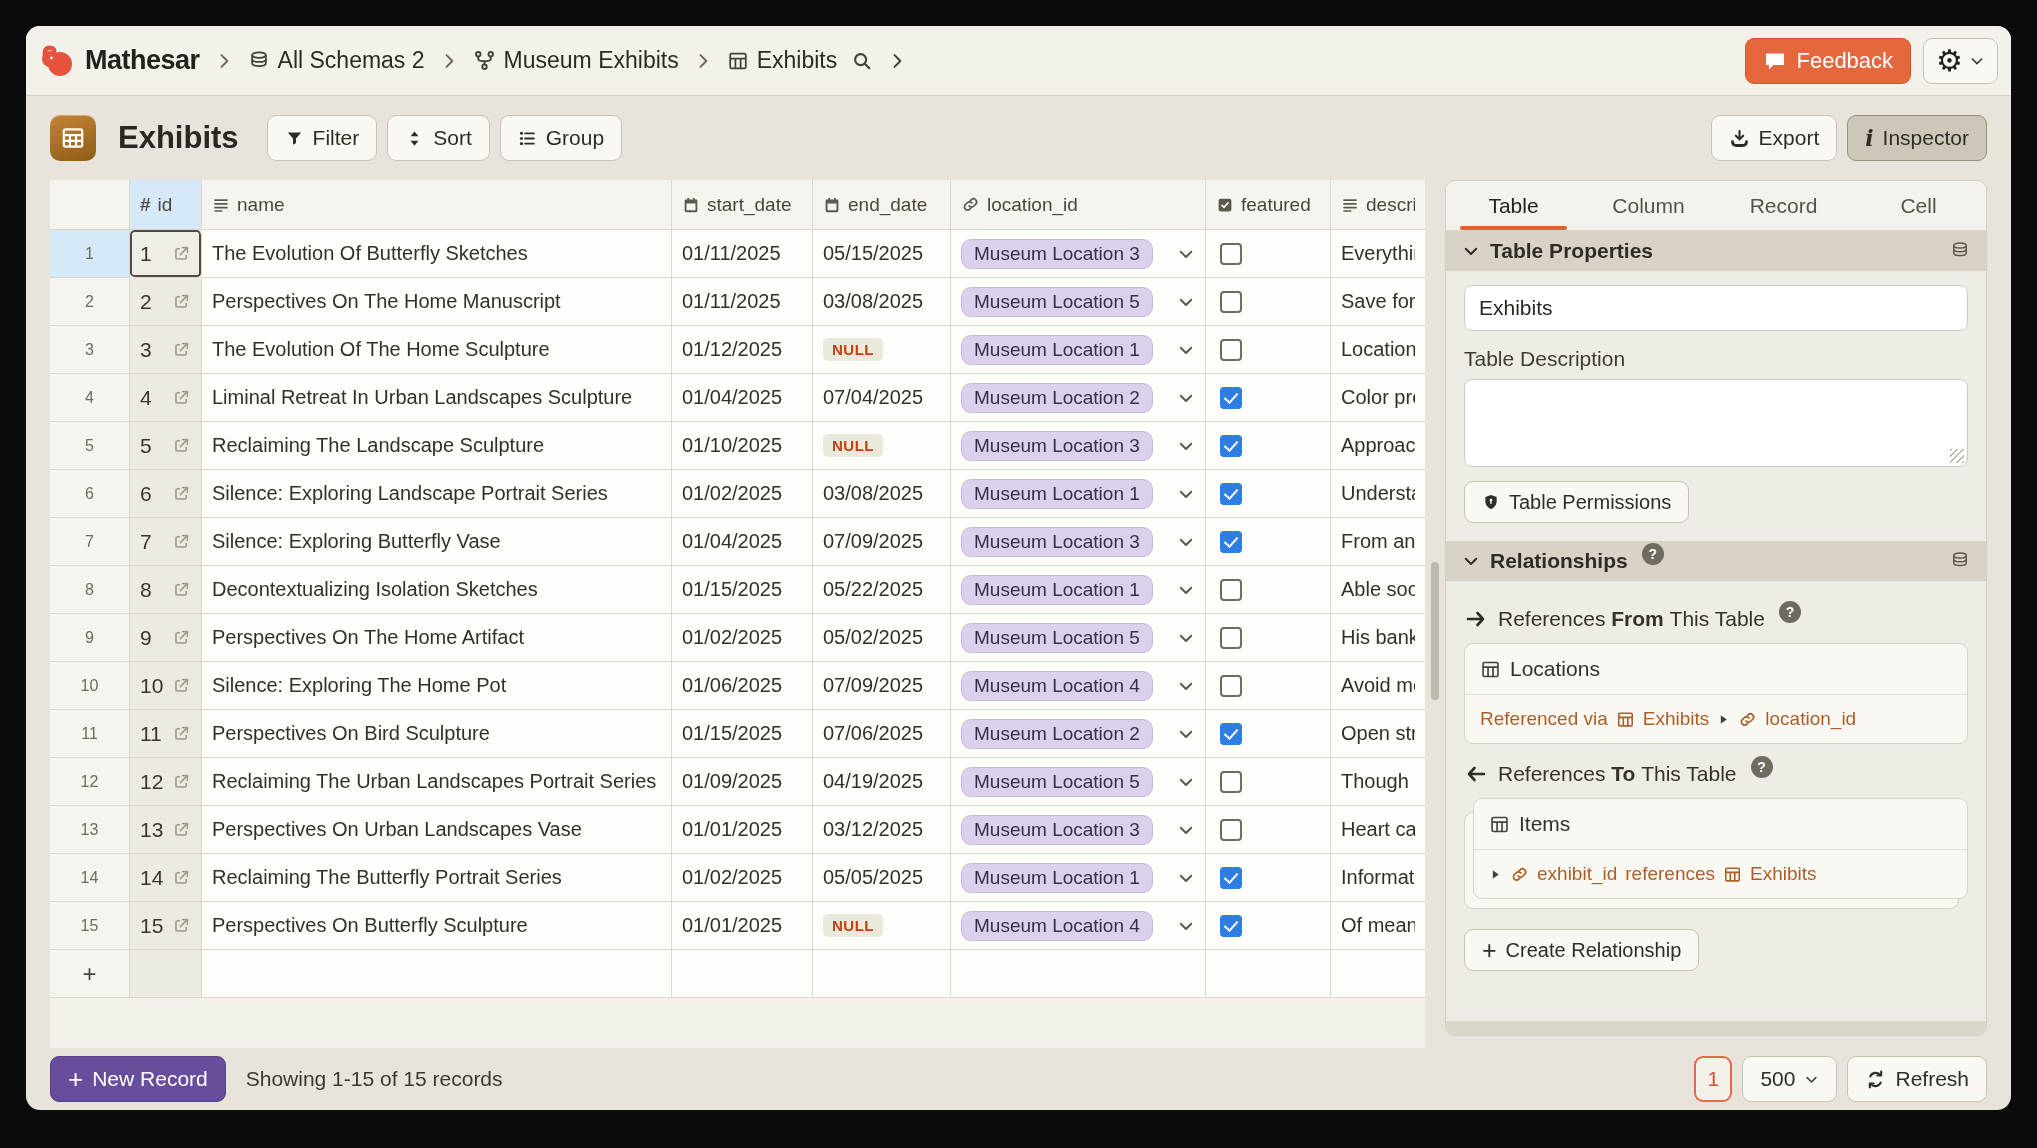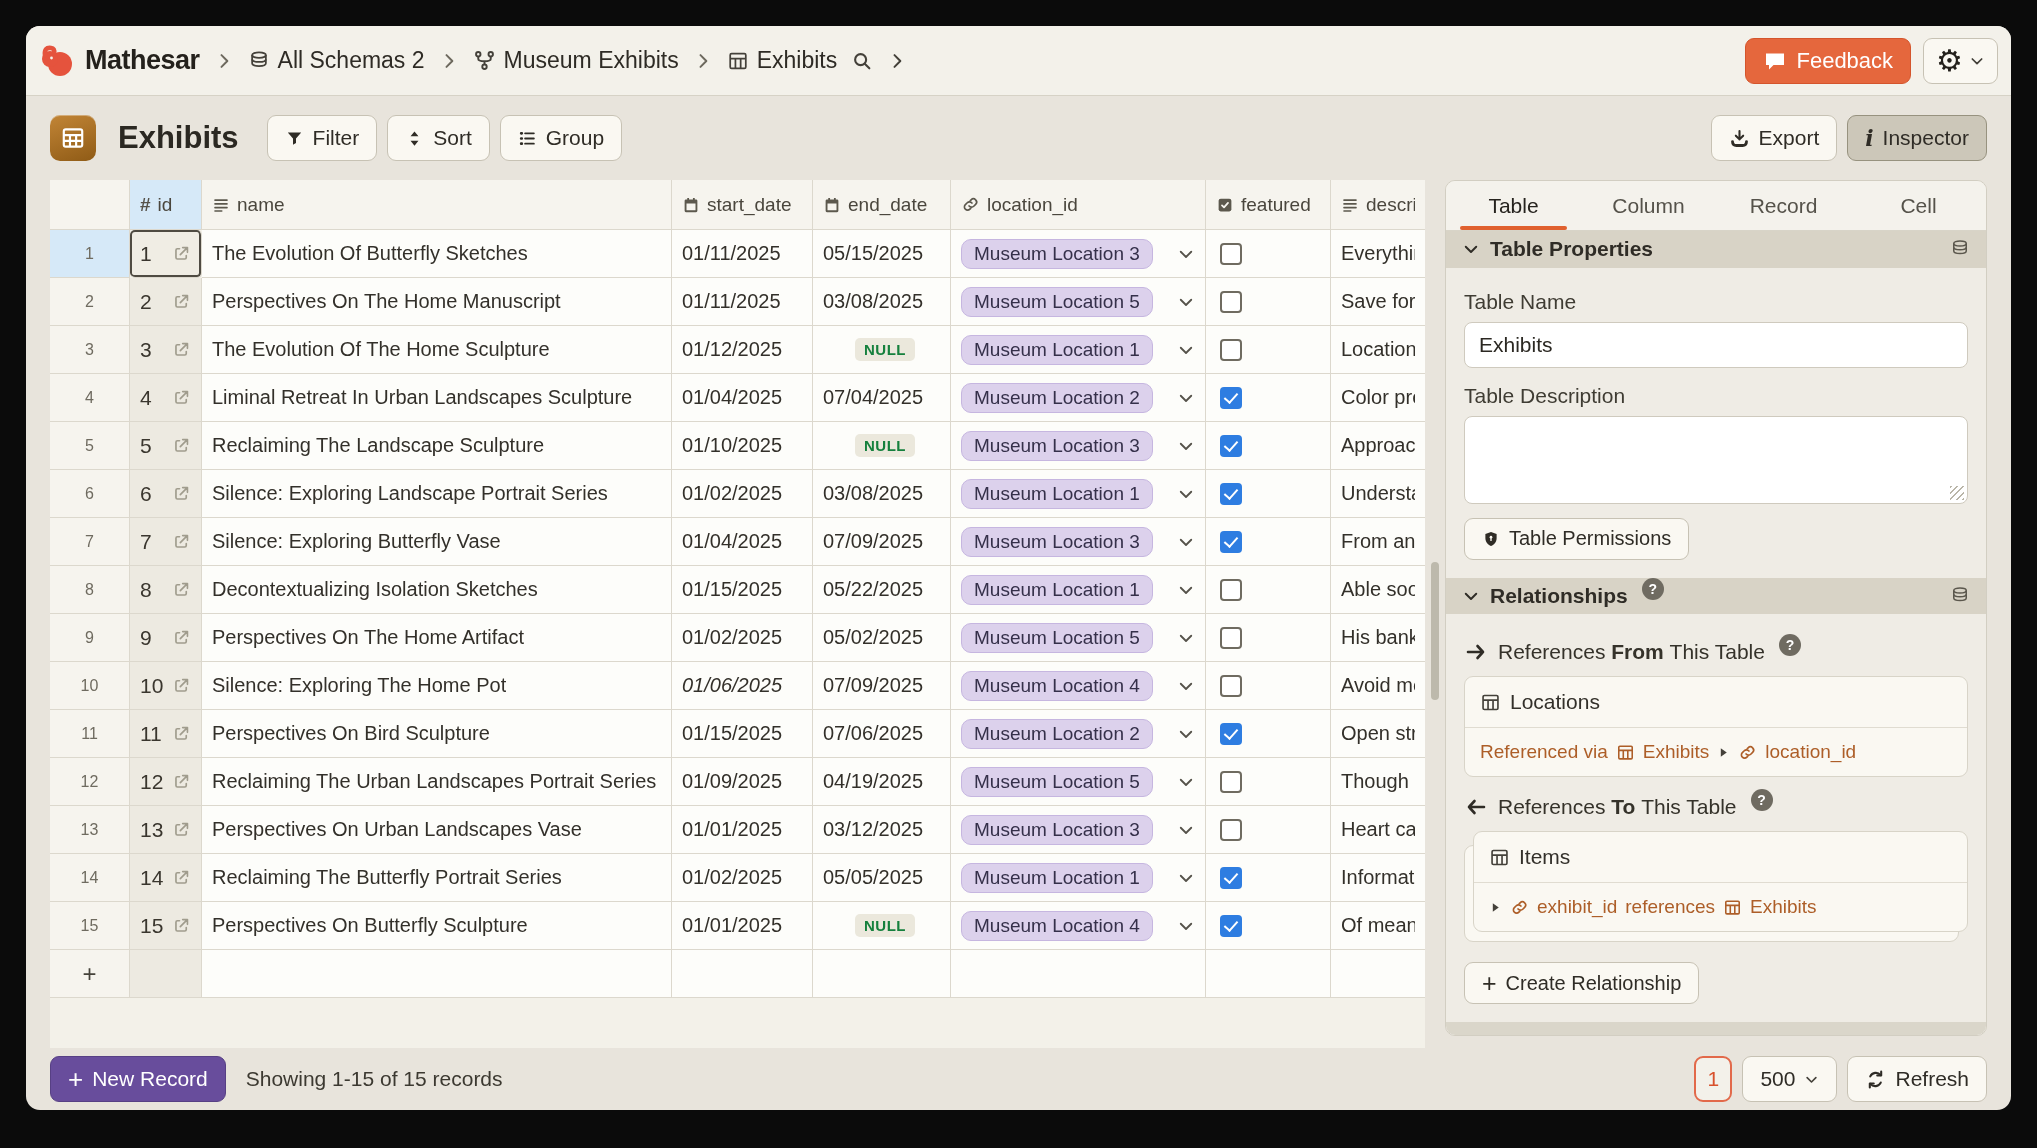--- a/index.html
+++ b/index.html
@@ -61,22 +61,22 @@
   .td.datecell,.th.col-start_date { width:141px; }
   .th.col-end_date,.td.endcell { width:138px; }
   .td.loccell,.th.col-location_id { width:255px; }
   .td.loccell { justify-content:space-between; }
   .td.featcell,.th.col-featured { width:125px; }
   .td.desccell,.th.col-description { width:94px; border-right:none;}
   .td .clip,.th .clip { white-space:nowrap; overflow:hidden; }
   .pill { background:#dcd1ec; border:1px solid #c6b6e0; border-radius:10px; padding:3px 12px;
           font-size:19px; color:#35304a; white-space:nowrap; cursor:pointer;}
   .cell-chev { color:#55524a; display:inline-flex; cursor:pointer;}
-  .nullchip { background:#ebe8dc; border-radius:5px; color:#15803d; font-size:15px;
-              font-weight:700; letter-spacing:.5px; padding:3px 9px;margin-left:32px;}
+  .nullchip { background:#ebe8dc; border-radius:5px; color:#c2410c; font-size:15px;
+              font-weight:700; letter-spacing:.5px; padding:3px 9px;}
   .cb { width:22px; height:22px; border-radius:4px; border:2.5px solid #6f6b60; background:#fff;
         margin-left:4px; cursor:pointer; position:relative;}
   .cb.checked { border:none; background:#2e7de1; }
   .cb.checked::after { content:""; position:absolute; left:7px; top:3px; width:6px; height:11px;
         border:solid #fff; border-width:0 2.6px 2.6px 0; transform:rotate(42deg);}
   .plusrow .td { background:#fdfdfa; }
   .plusrow .td.rownum { background:#f6f4ee; font-size:24px; color:#45423a; cursor:pointer;}
   .plusrow .td.idcell { background:#edeae1; }
   .table-filler { flex:1; background:#f3f1e9; }
 
@@ -627,21 +627,21 @@
               <span class="icon" style="cursor: pointer;">
                 <svg width="19" height="19" viewBox="0 0 24 24" fill="none" stroke="currentColor" stroke-width="2.1" stroke-linecap="round" stroke-linejoin="round">
                   <path d="M9.5 6H6.8A1.8 1.8 0 0 0 5 7.8v9.4A1.8 1.8 0 0 0 6.8 19h9.4a1.8 1.8 0 0 0 1.8-1.8V14.5"></path>
                   <path d="M13.5 4.5H19.5v6M19 5l-8.5 8.5"></path>
                 </svg>
               </span>
             </div>
             <div class="td namecell" style="width: 470px;">
               <span class="clip">Silence: Exploring The Home Pot</span>
             </div>
-            <div class="td datecell" style="width: 141px; font-style: italic;">01/06/2025</div>
+            <div class="td datecell" style="width: 141px;">01/06/2025</div>
             <div class="td datecell endcell" style="width: 138px;">07/09/2025</div>
             <div class="td loccell" style="width: 255px;">
               <span class="pill">Museum Location 4</span>
               <span class="icon cell-chev">
                 <svg width="18" height="18" viewBox="0 0 24 24">
                   <path d="M5 9l7 7 7-7" fill="none" stroke="currentColor" stroke-width="2.4" stroke-linecap="round" stroke-linejoin="round"></path>
                 </svg>
               </span>
             </div>
             <div class="td featcell" style="width: 125px;">
@@ -844,21 +844,20 @@
         <span class="icon">
           <svg width="20" height="20" viewBox="0 0 24 24" fill="none" stroke="#5b574d" stroke-width="1.8">
             <ellipse cx="12" cy="5.5" rx="7.5" ry="3"></ellipse>
               <path d="M4.5 5.5v4.5c0 1.7 3.4 3 7.5 3s7.5-1.3 7.5-3V5.5"></path>
               <path d="M4.5 10v4.5c0 1.7 3.4 3 7.5 3s7.5-1.3 7.5-3V10"></path>
           </svg>
         </span>
       </div>
 
       <div class="insp-body">
-        <div class="fld-label">Table Name</div>
         <input class="text-input" value="Exhibits" style="">
         <div class="fld-label" style="margin-top:16px;">Table Description</div>
         <div class="textarea">
             <div class="resize-grip"></div>
           </div>
         <button class="btn btn-sm">
           <span class="icon">
             <svg width="18" height="18" viewBox="0 0 24 24">
                 <path fill="#2f2c26" d="M12 2.5l7.5 2.7v5.3c0 5.2-3.2 9-7.5 10.8C7.7 19.5 4.5 15.7 4.5 10.5V5.2z"></path>
                 <circle cx="12" cy="9.5" r="1.8" fill="#faf8f2"></circle>

